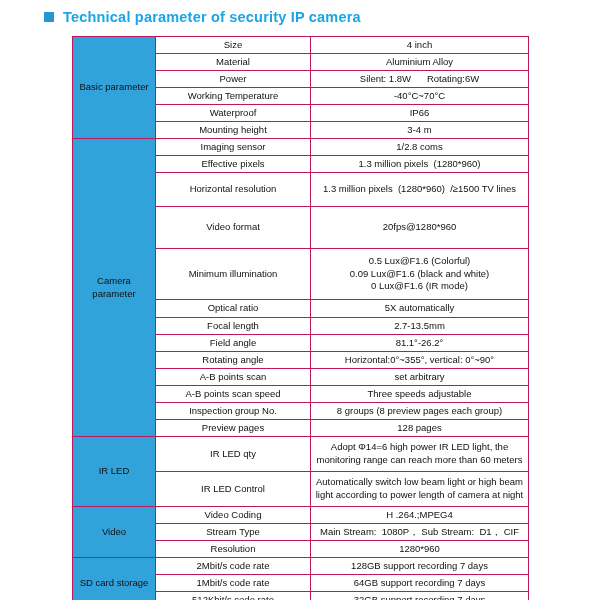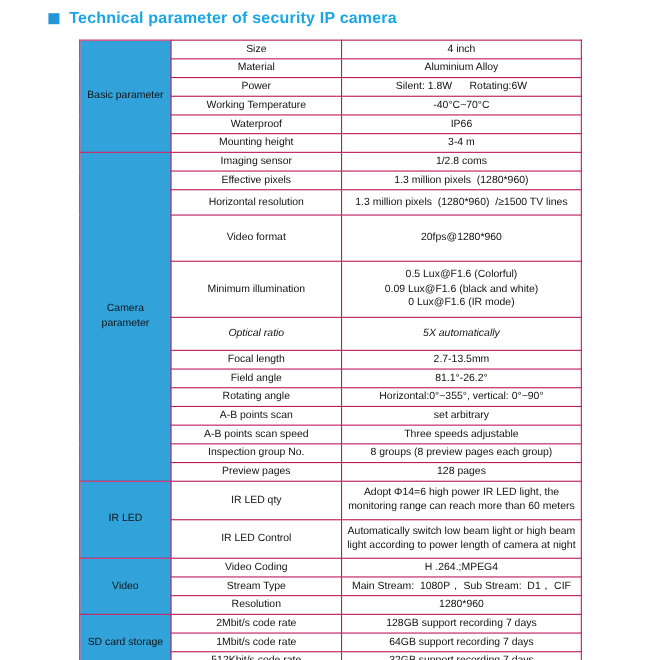--- a/index.html
+++ b/index.html
@@ -96,35 +96,35 @@
         </tr>
         <tr style="height: 17px;">
           <td class="category" rowspan="13">Camera parameter</td>
           <td class="param">Imaging sensor</td>
           <td class="value">1/2.8 coms</td>
         </tr>
         <tr style="height: 17px;">
           <td class="param">Effective pixels</td>
           <td class="value">1.3 million pixels  (1280*960)</td>
         </tr>
-        <tr style="height: 23px;">
+        <tr style="height: 34px;">
           <td class="param">Horizontal resolution</td>
           <td class="value">1.3 million pixels  (1280*960)  /≥1500 TV lines</td>
         </tr>
         <tr style="height: 42px;">
           <td class="param">Video format</td>
           <td class="value">20fps@1280*960</td>
         </tr>
         <tr style="height: 51px;">
           <td class="param">Minimum illumination</td>
           <td class="value">0.5 Lux@F1.6 (Colorful)
 0.09 Lux@F1.6 (black and white)
 0 Lux@F1.6 (IR mode)</td>
         </tr>
-        <tr style="height: 30px; font-style: italic;">
+        <tr style="height: 18px;">
           <td class="param">Optical ratio</td>
           <td class="value">5X automatically</td>
         </tr>
         <tr style="height: 17px;">
           <td class="param">Focal length</td>
           <td class="value">2.7-13.5mm</td>
         </tr>
         <tr style="height: 17px;">
           <td class="param">Field angle</td>
           <td class="value">81.1°-26.2°</td>

